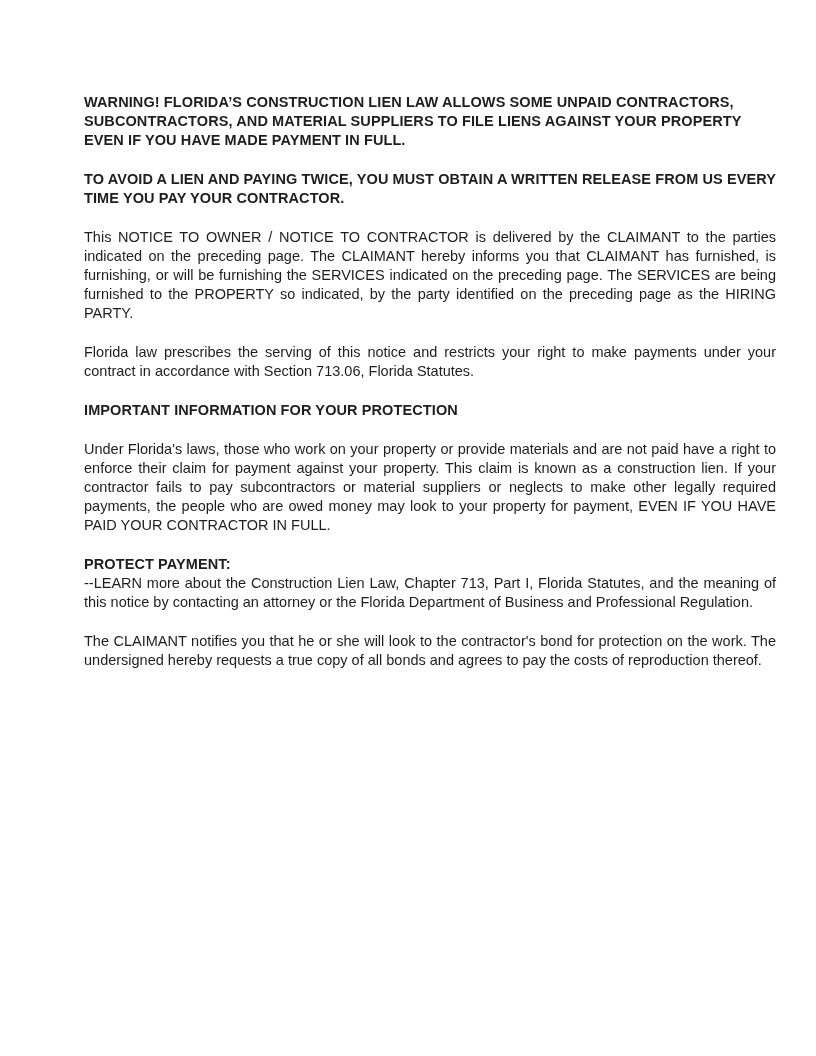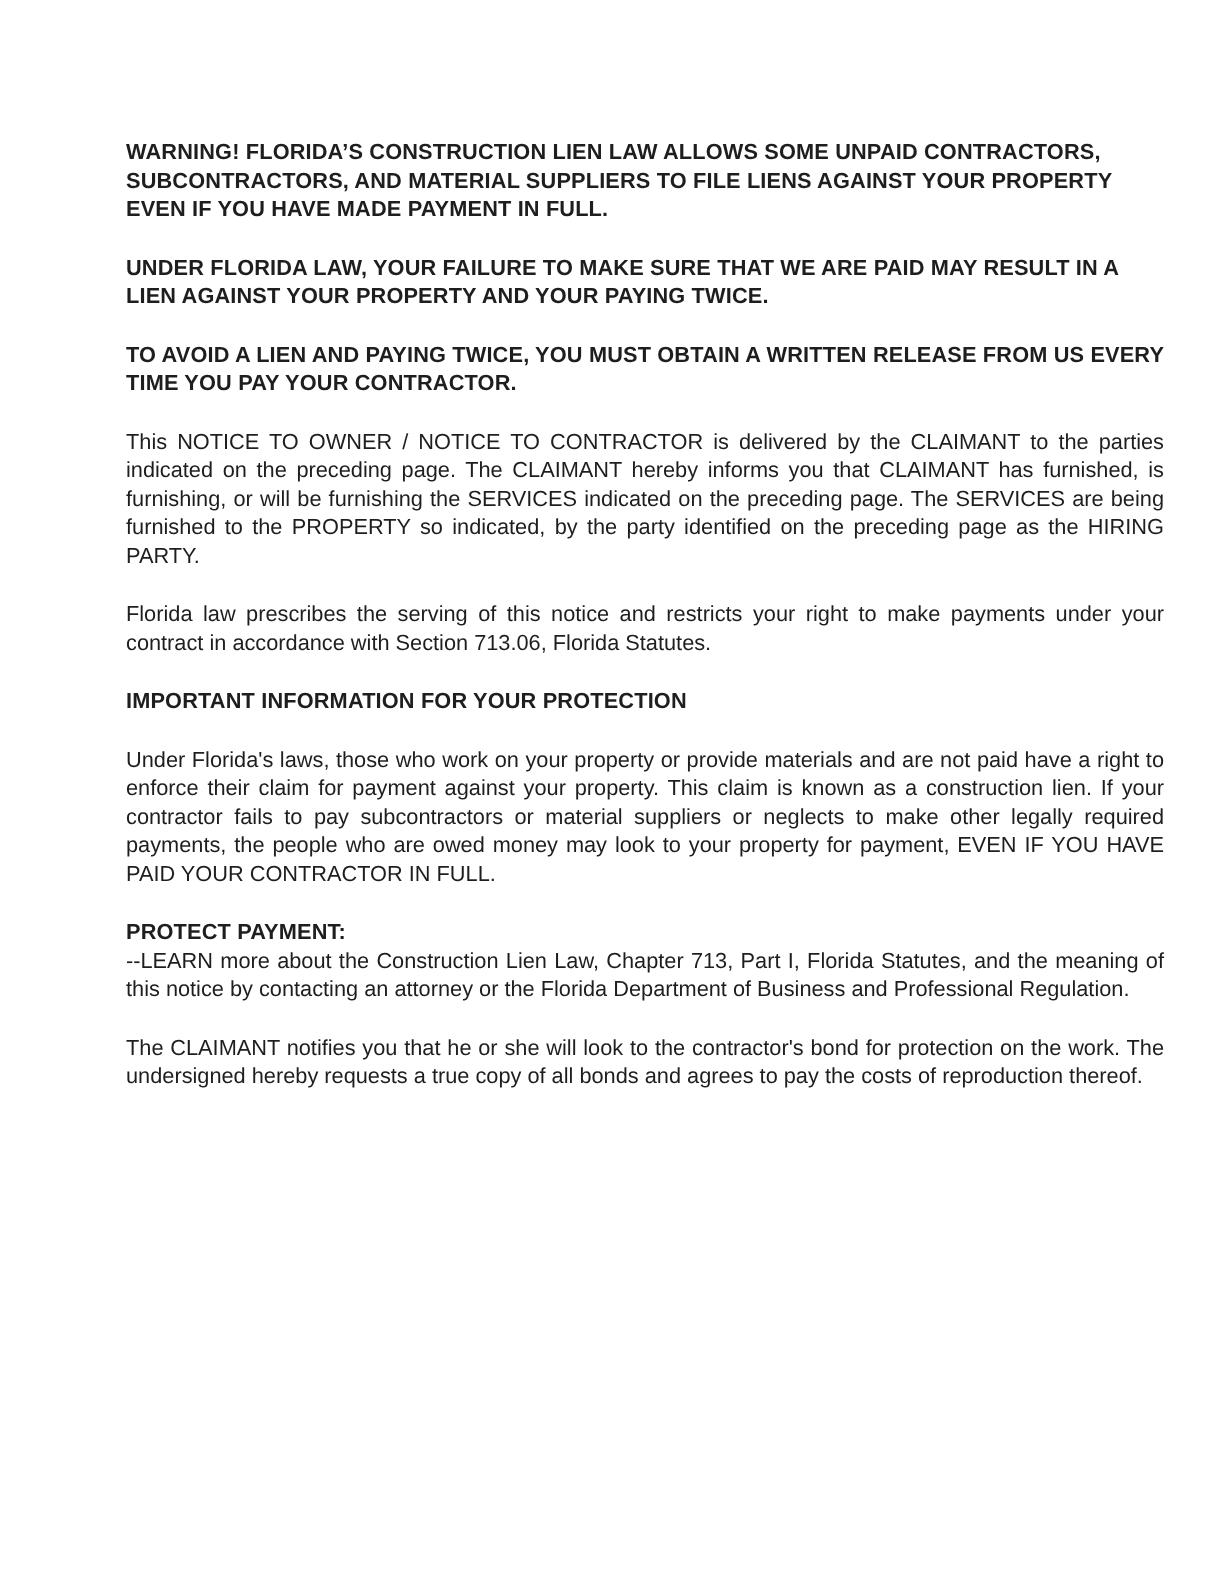--- a/index.html
+++ b/index.html
@@ -65,21 +65,20 @@
 </style>
 </head>
 <body>
 
 <div class="page">
 
   <div class="content">
 
     <p class="warn">WARNING!  FLORIDA’S CONSTRUCTION LIEN LAW ALLOWS SOME UNPAID CONTRACTORS, SUBCONTRACTORS, AND MATERIAL SUPPLIERS TO FILE LIENS AGAINST YOUR PROPERTY EVEN IF YOU HAVE MADE PAYMENT IN FULL.</p>
 
-    <p class="warn">UNDER FLORIDA LAW, YOUR FAILURE TO MAKE SURE THAT WE ARE PAID MAY RESULT IN A LIEN AGAINST YOUR PROPERTY AND YOUR PAYING TWICE.</p>
 
     <p class="warn">TO AVOID A LIEN AND PAYING TWICE, YOU MUST OBTAIN A WRITTEN RELEASE FROM US EVERY TIME YOU PAY YOUR CONTRACTOR.</p>
 
     <p class="bodytext">This NOTICE TO OWNER / NOTICE TO CONTRACTOR is delivered by the CLAIMANT to the parties indicated on the preceding page.   The CLAIMANT hereby informs you that CLAIMANT has furnished, is furnishing, or will be furnishing the SERVICES indicated on the preceding page.   The SERVICES are being furnished to the PROPERTY so indicated, by the party identified on the preceding page as the HIRING PARTY.</p>
 
     <p class="bodytext">Florida law prescribes the serving of this notice and restricts your right to make payments under your contract in accordance with Section 713.06, Florida Statutes.</p>
 
     <p class="warn">IMPORTANT INFORMATION FOR  YOUR PROTECTION</p>
 
     <p class="bodytext">Under Florida's laws, those who work on your property or provide materials and are not paid have a right to enforce their claim for payment against your property. This claim is known as a construction lien.    If your contractor fails to pay subcontractors or material suppliers or neglects to make other legally required payments, the people who are owed money may look to your property for payment, EVEN IF YOU HAVE PAID YOUR CONTRACTOR IN FULL.</p>

